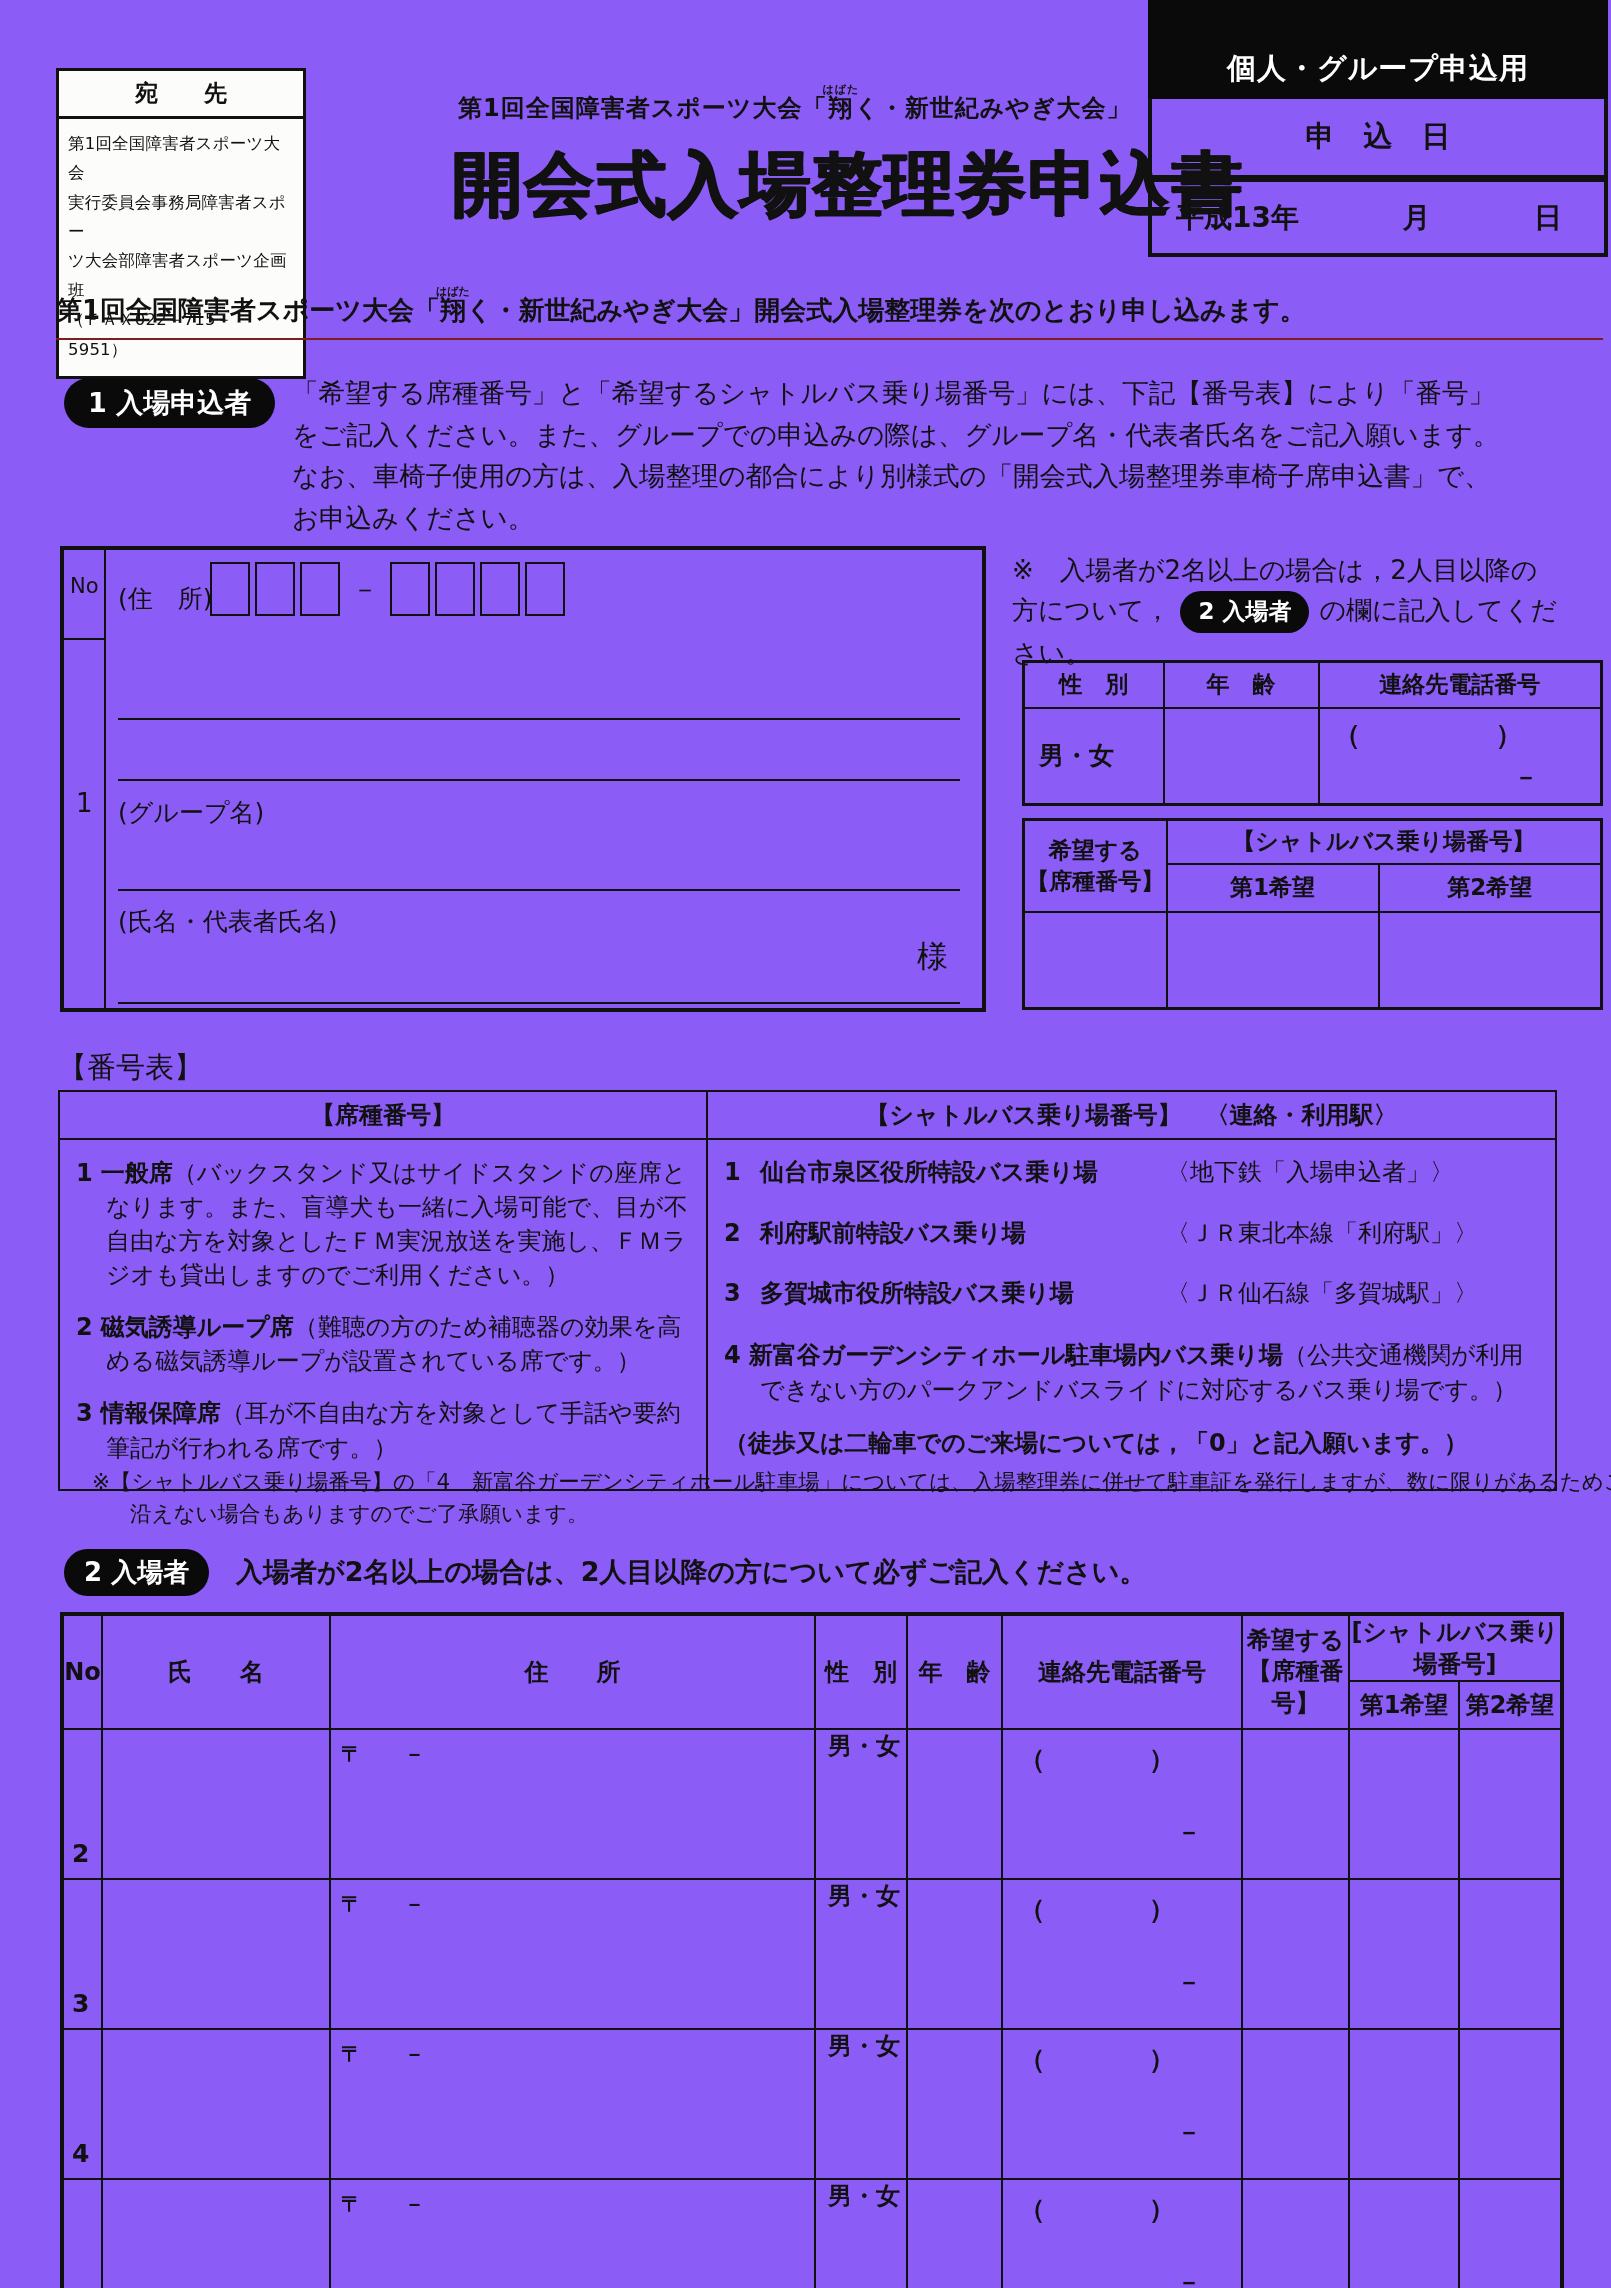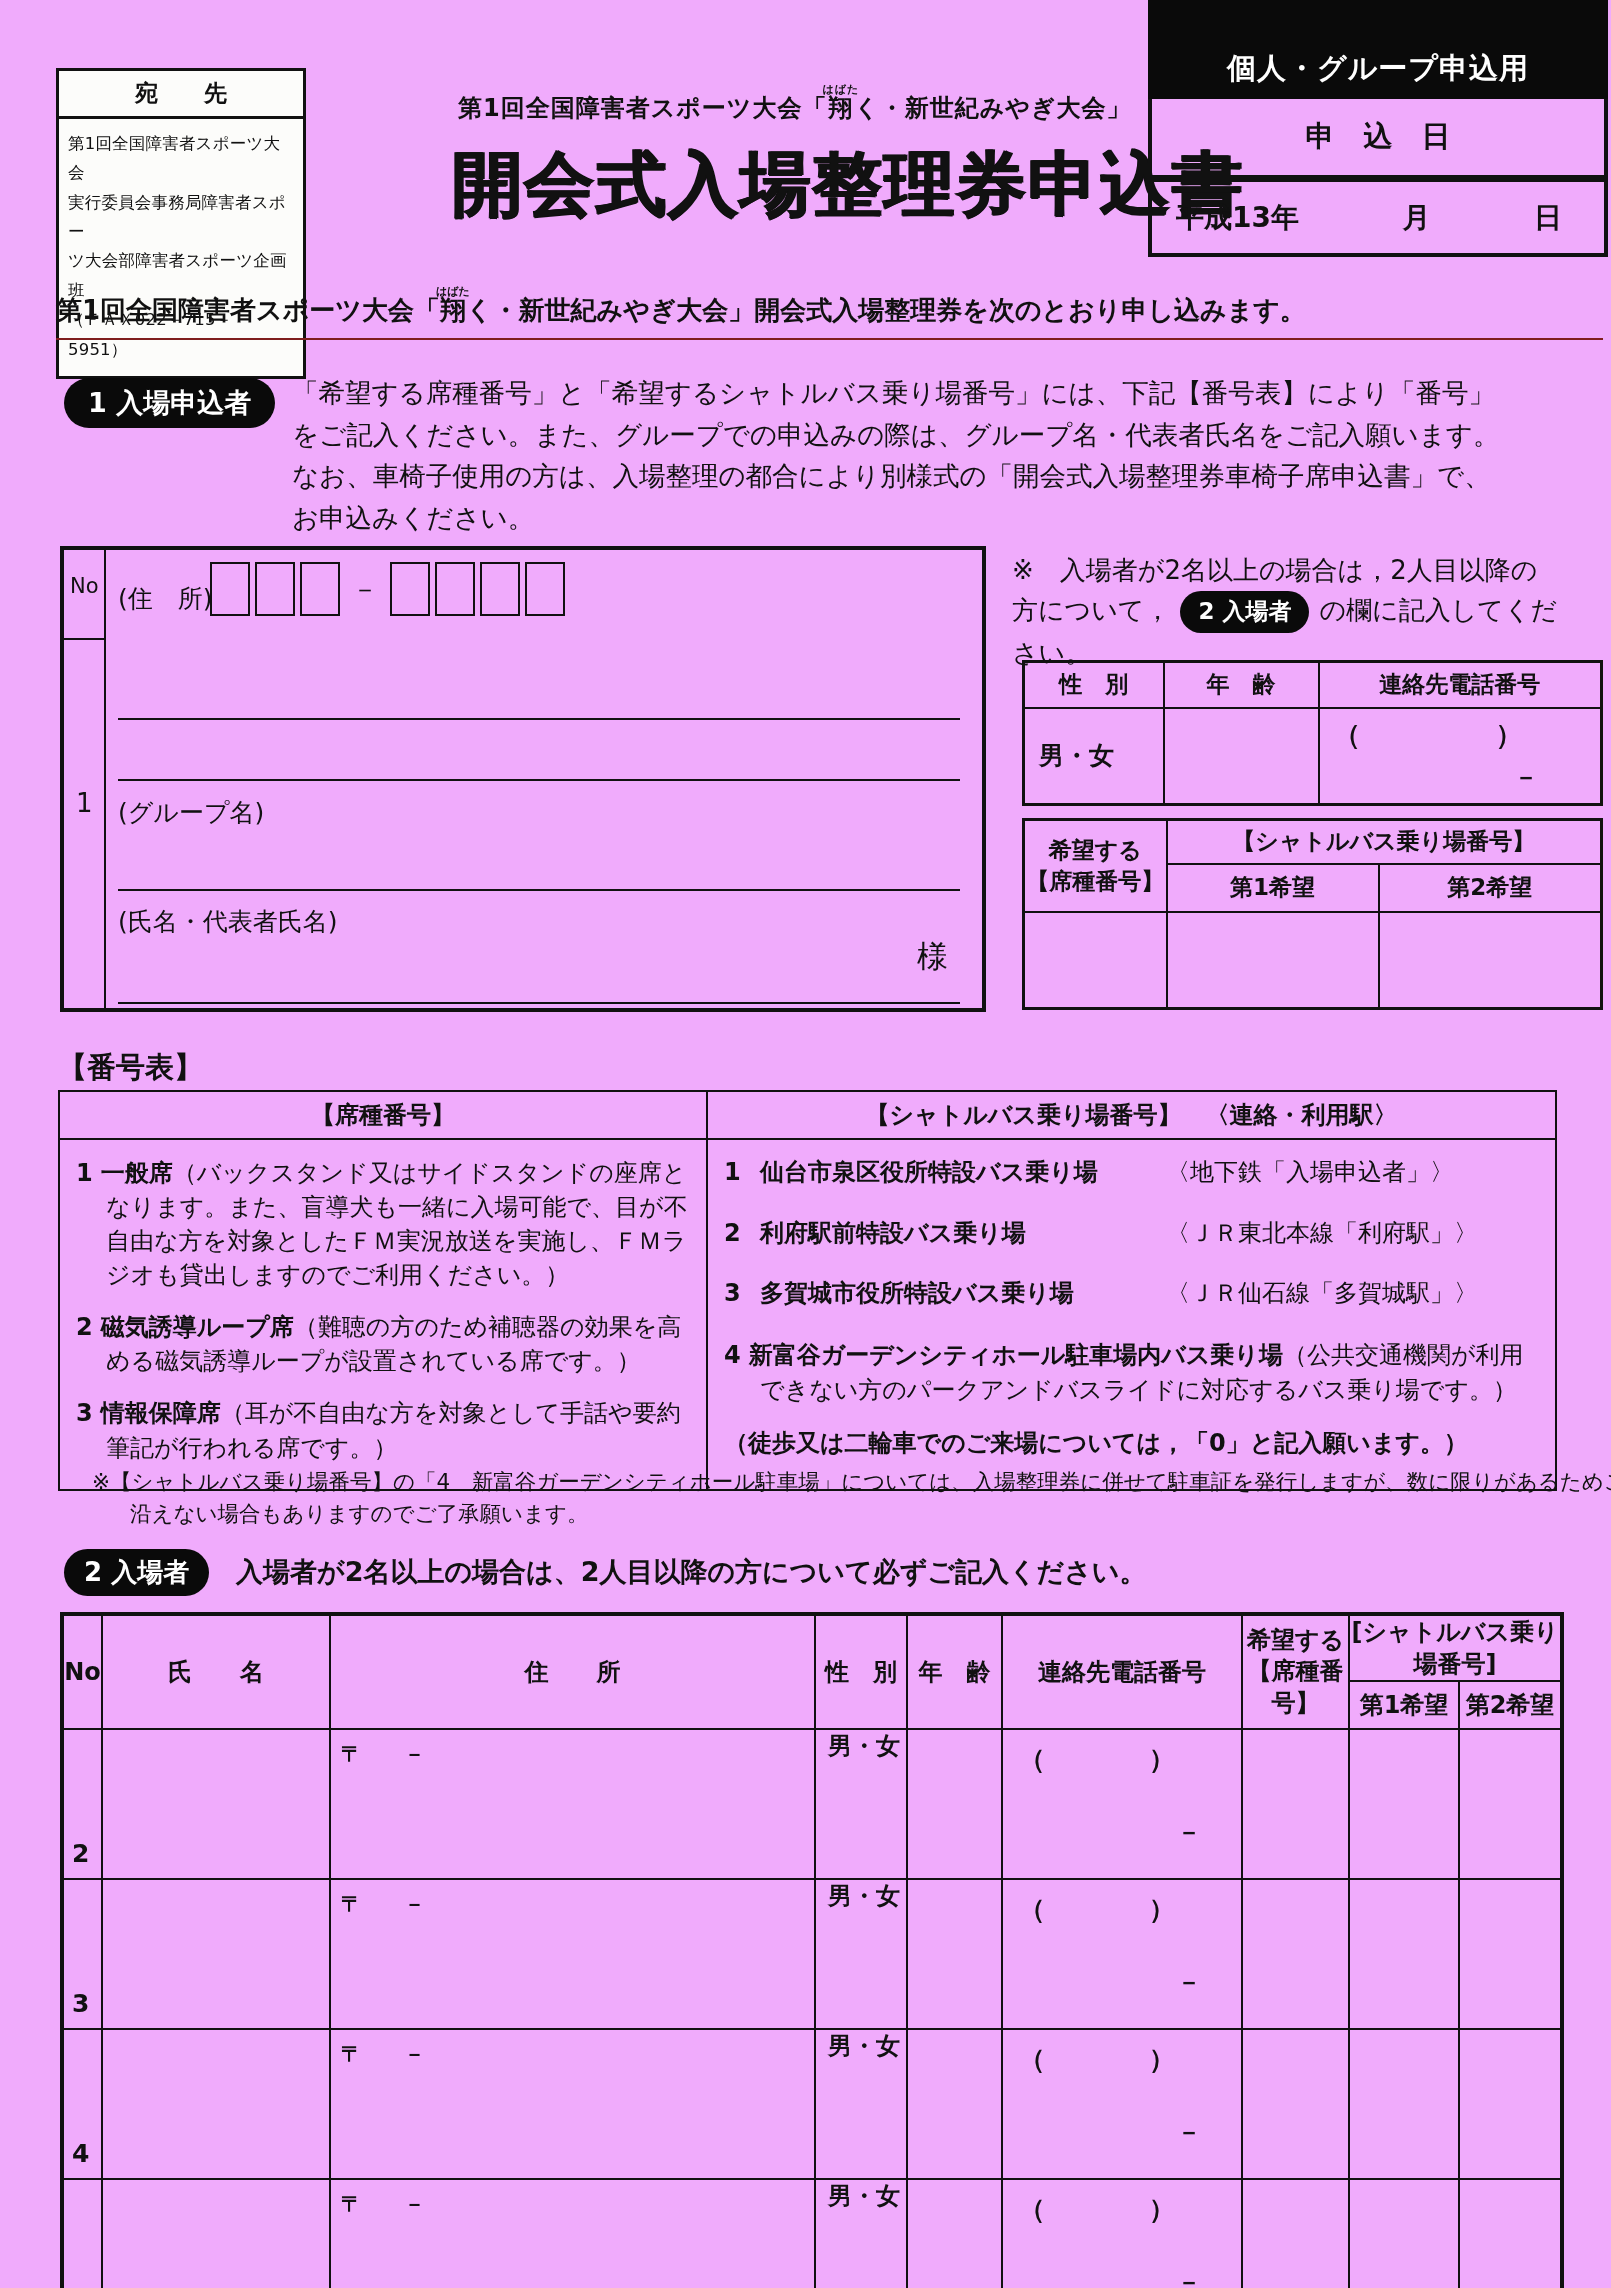--- a/index.html
+++ b/index.html
@@ -1,19 +1,19 @@
 <!DOCTYPE html>
 <html><head>
 <meta charset="utf-8">
 <style>
   * { margin:0; padding:0; box-sizing:border-box; }
   html,body { background:#e9e9e7; }
   .page {
     position:relative; width:1611px; height:2288px; margin:0 auto;
-    background:#f0abfc; color:#111; overflow:hidden;
+    background:#8b5cf6; color:#111; overflow:hidden;
     font-family:"DejaVu Sans", sans-serif;
   }
   
   .addressee { position:absolute; left:56px; top:68px; width:250px; border:3px solid #111; background:#fcfcfa; }
   .addressee-header { border-bottom:3px solid #111; text-align:center; font-size:23px; font-weight:700; padding:7px 0; }
   .addressee-body { padding:10px 15px 12px 9px; font-size:16.5px; line-height:1.78; letter-spacing:0.2px; }
   
   .event-line { position:absolute; left:458px; top:84px; font-size:24px; font-weight:700; letter-spacing:1px; white-space:nowrap; }
   ruby rt { font-size:11px; font-weight:600; }
   .main-title { position:absolute; left:452px; top:138px; font-size:70px; font-weight:900; letter-spacing:2px; white-space:nowrap;
@@ -66,21 +66,21 @@
   .contact-table td { height:97px; vertical-align:middle; }
   .gender-cell { font-size:25px; padding-left:14px; }
   .phone-cell { position:relative; }
   .phone-cell .pp { position:absolute; left:14px; top:8px; font-size:27px; }
   .phone-cell .pd { position:absolute; right:62px; bottom:10px; font-size:24px; }
   .wish-table .seat-th { font-size:23px; text-align:center; line-height:1.35; font-weight:600; }
   .wish-table .shuttle-th { height:44px; font-size:23px; text-align:center; }
   .wish-table .choice-th { height:48px; font-size:23px; text-align:center; }
   .wish-table td { height:97px; }
   
-  .number-table-title { position:absolute; left:58px; top:1048px; font-size:29px; font-weight:700; }
+  .number-table-title { position:absolute; left:58px; top:1048px; font-size:29px; font-weight:400; }
   .number-table { position:absolute; left:58px; top:1090px; width:1497px; border:2px solid #111; table-layout:fixed; }
   .number-table th, .number-table td { border:2px solid #111; }
   .number-table th { height:48px; font-size:24px; font-weight:600; text-align:center; }
   .number-table td { vertical-align:top; padding:16px 14px 6px 16px; }
   .seat-item { font-size:24px; line-height:1.42; margin-bottom:18px; padding-left:30px; text-indent:-30px; }
   .item-num { font-weight:700; margin-right:8px; }
   .item-name { font-weight:700; }
   .bus-row { display:flex; font-size:24px; line-height:1.4; margin-bottom:27px; }
   .bus-row .bus-num { width:36px; font-weight:700; flex:none; }
   .bus-row .bus-name { width:406px; font-weight:700; flex:none; }

